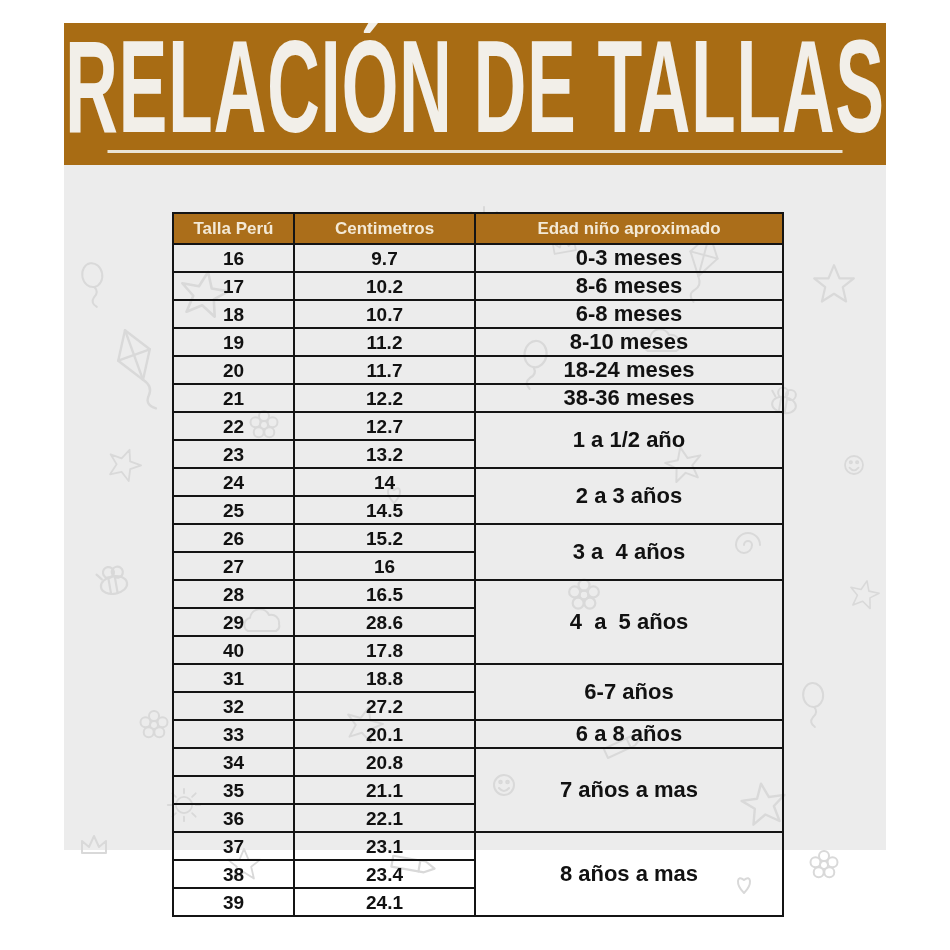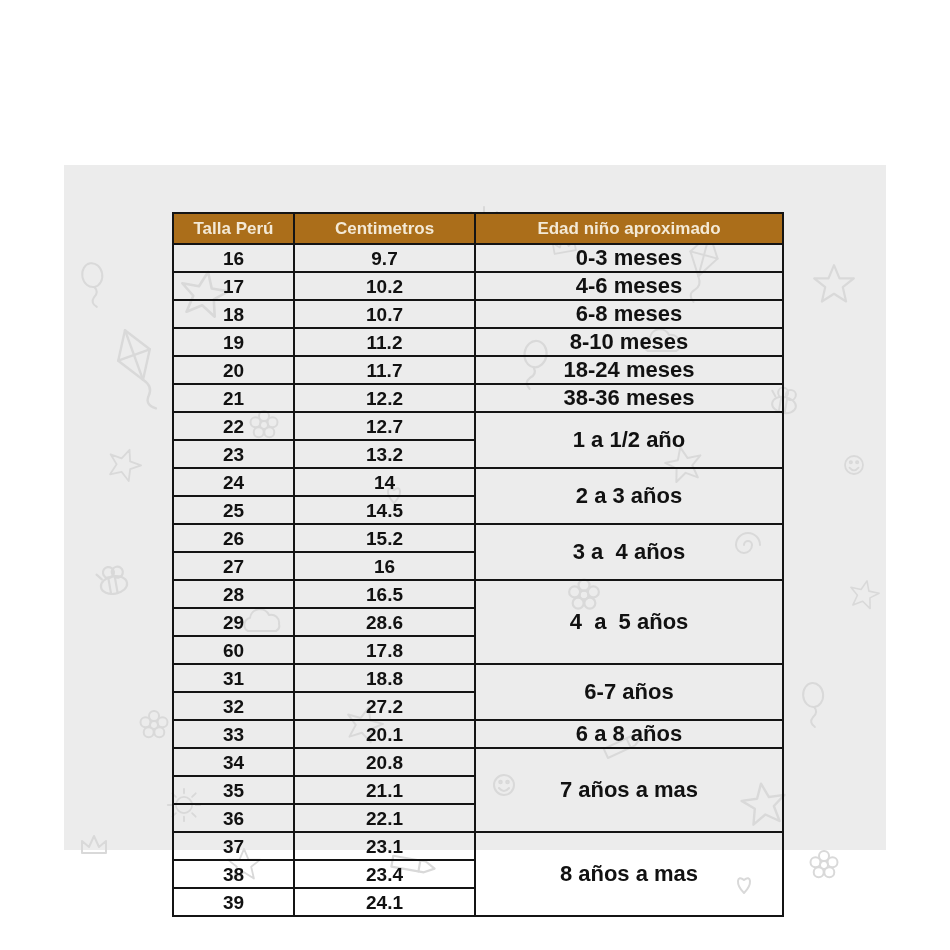--- a/index.html
+++ b/index.html
@@ -36,20 +36,24 @@
   table.size td{height:26px;font-size:19px;font-weight:bold;color:var(--body-text);
                 background:transparent;line-height:1;}
   table.size td.age{font-size:22px;white-space:pre;}
   col.c1{width:121px;} col.c2{width:181px;} col.c3{width:308px;}
 </style>
 </head>
 <body>
 
 <div class="page">
 
+  <div class="banner">
+    <h1 class="title">RELACIÓN DE TALLAS</h1>
+    <div class="title-underline"></div>
+  </div>
 
   <div class="content">
 
     <svg class="doodles" viewBox="0 0 822 763" aria-hidden="true">
       <defs>
         <g id="d-star">
             <polygon points="0,-18 5,-6 18,-6 8,2 11,15 0,8 -11,15 -8,2 -18,-6 -5,-6"></polygon>
           </g>
         <g id="d-balloon">
             <ellipse cx="0" cy="-10" rx="10" ry="12"></ellipse>
@@ -163,21 +167,21 @@
       </thead>
       <tbody>
           <tr>
             <td>16</td>
             <td>9.7</td>
             <td rowspan="1" class="age">0-3 meses</td>
           </tr>
           <tr>
             <td>17</td>
             <td>10.2</td>
-            <td rowspan="1" class="age">4-6 meses</td>
+            <td rowspan="1" class="age">8-6 meses</td>
           </tr>
           <tr>
             <td>18</td>
             <td>10.7</td>
             <td rowspan="1" class="age">6-8 meses</td>
           </tr>
           <tr>
             <td>19</td>
             <td>11.2</td>
             <td rowspan="1" class="age">8-10 meses</td>
@@ -222,21 +226,21 @@
           <tr>
             <td>28</td>
             <td>16.5</td>
             <td rowspan="3" class="age">4  a  5 años</td>
           </tr>
           <tr>
             <td>29</td>
             <td>28.6</td>
           </tr>
           <tr>
-            <td>60</td>
+            <td>40</td>
             <td>17.8</td>
           </tr>
           <tr>
             <td>31</td>
             <td>18.8</td>
             <td rowspan="2" class="age">6-7 años</td>
           </tr>
           <tr>
             <td>32</td>
             <td>27.2</td>

